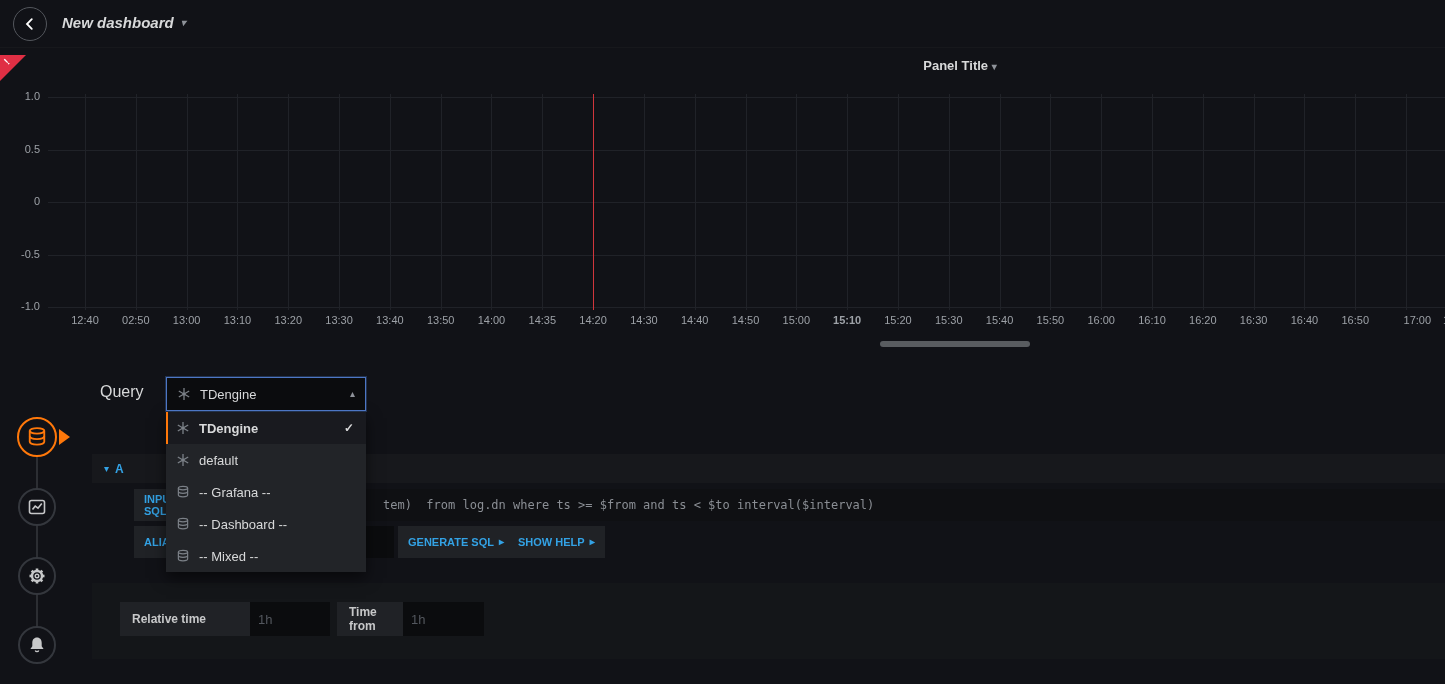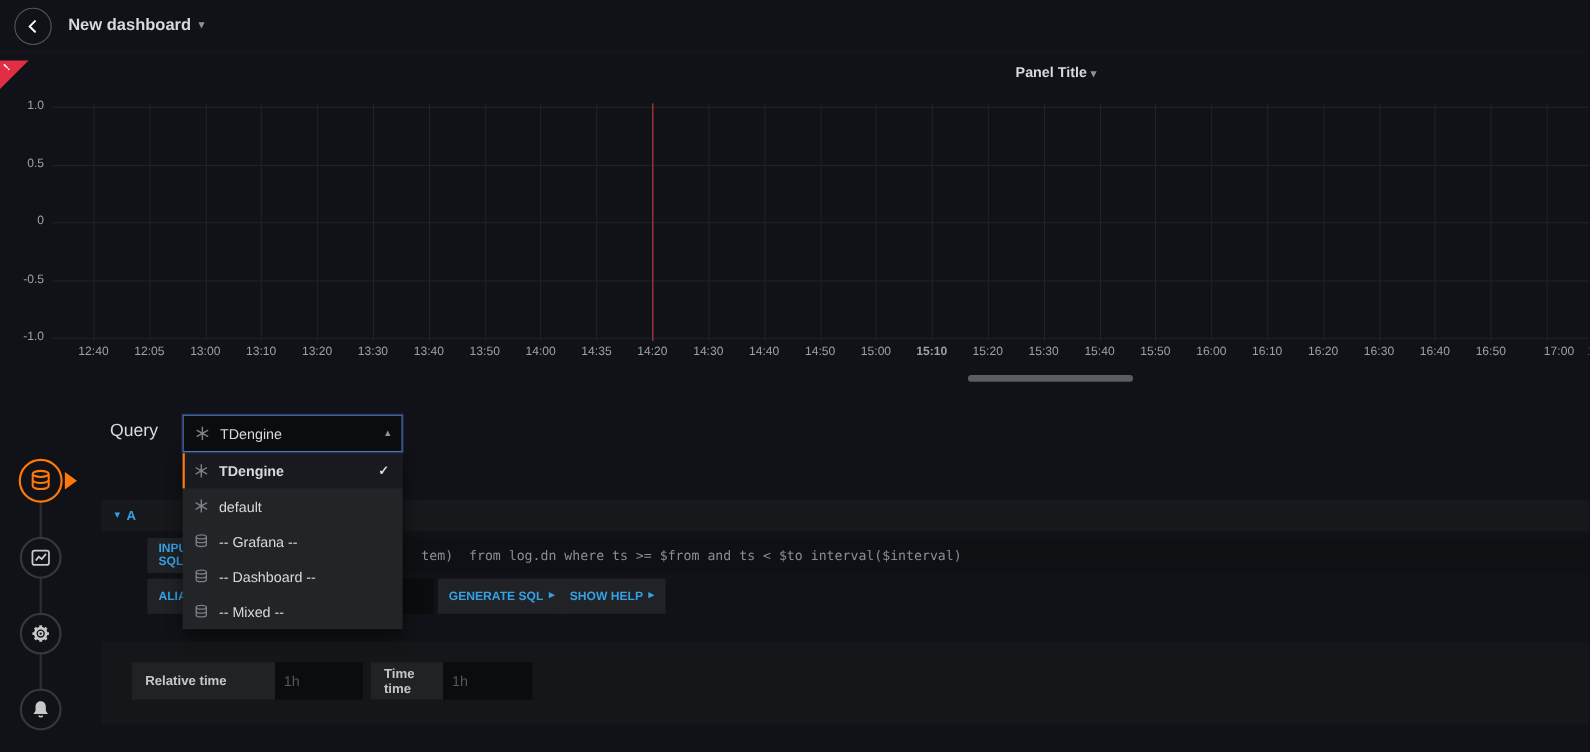--- a/index.html
+++ b/index.html
@@ -2,21 +2,21 @@
 <html><head>
 <meta charset="utf-8">
 <style>
   * { margin:0; padding:0; box-sizing:border-box; }
   body { background:#0c0d10; font-family:"Liberation Sans", sans-serif; }
   .app { position:relative; width:1445px; height:684px; background:#111217; overflow:hidden; }
 
   
   .topbar { position:absolute; left:0; top:0; width:1445px; height:48px; background:#111217; border-bottom:1px solid #17181c; }
   .back-btn { position:absolute; left:13px; top:7px; width:34px; height:34px; border:1px solid #53565c; border-radius:50%; display:flex; align-items:center; justify-content:center; cursor:pointer; background:transparent; }
-  .dash-title { position:absolute; left:62px; top:14px; font-size:15px; font-weight:700; color:#d8d9da; display:flex; align-items:center; gap:7px; cursor:pointer; }
+  .dash-title { position:absolute; left:62px; top:14px; font-size:15px; font-weight:700; color:#d8d9da; display:flex; align-items:center; gap:7px; cursor:pointer;font-style:italic; }
   .caret { color:#8e9299; font-size:10px; line-height:1; }
   .caret.blue { color:#33a2e5; }
 
   
   .panel-title { position:absolute; left:880px; top:58px; width:160px; text-align:center; font-size:13px; font-weight:700; color:#d8d9da; cursor:pointer; }
   .error-corner { position:absolute; left:0; top:55px; width:0; height:0; border-top:26px solid #e02f44; border-right:26px solid transparent; cursor:pointer; }
   .error-mark { position:absolute; left:5px; top:56px; color:#fff; font-size:10px; font-weight:700; transform:rotate(-45deg); }
 
   
   #plot { position:absolute; left:0; top:55px; width:1445px; height:290px; overflow:hidden; }
@@ -102,21 +102,21 @@
       <div class="ylabel" style="top: 87.5px;">0.5</div>
       <div class="hline" style="top: 147px; left: 48px; width: 1397px;"></div>
       <div class="ylabel" style="top: 140px;">0</div>
       <div class="hline" style="top: 199.5px; left: 48px; width: 1397px;"></div>
       <div class="ylabel" style="top: 192.5px;">-0.5</div>
       <div class="hline" style="top: 252px; left: 48px; width: 1397px;"></div>
       <div class="ylabel" style="top: 245px;">-1.0</div>
       <div class="vline" style="left: 85px;"></div>
       <div class="xlabel" style="left: 60px;">12:40</div>
       <div class="vline" style="left: 135.81px;"></div>
-      <div class="xlabel" style="left: 110.81px;">12:05</div>
+      <div class="xlabel" style="left: 110.81px;">02:50</div>
       <div class="vline" style="left: 186.62px;"></div>
       <div class="xlabel" style="left: 161.62px;">13:00</div>
       <div class="vline" style="left: 237.43px;"></div>
       <div class="xlabel" style="left: 212.43px;">13:10</div>
       <div class="vline" style="left: 288.24px;"></div>
       <div class="xlabel" style="left: 263.24px;">13:20</div>
       <div class="vline" style="left: 339.05px;"></div>
       <div class="xlabel" style="left: 314.05px;">13:30</div>
       <div class="vline" style="left: 389.86px;"></div>
       <div class="xlabel" style="left: 364.86px;">13:40</div>
@@ -236,21 +236,21 @@
     <span>SHOW HELP</span>
     <span class="caret blue">▸</span>
   </div>
 
   <div class="options-strip">
     <div class="opt-label lbl-rel">
         <span>Relative time</span>
       </div>
     <input class="opt-input in-rel" placeholder="1h" style="">
     <div class="opt-label lbl-shift">
-        <span>Time time</span>
+        <span>Time from</span>
       </div>
     <input class="opt-input in-shift" placeholder="1h" style="">
   </div>
 
   <div class="ds-select">
     <span>
       <svg width="14" height="14" viewBox="0 0 14 14">
           <g stroke="#7b8087" stroke-width="1.3">
             <line x1="7" y1="1" x2="7" y2="13"></line>
             <line x1="1.8" y1="4" x2="12.2" y2="10"></line>

